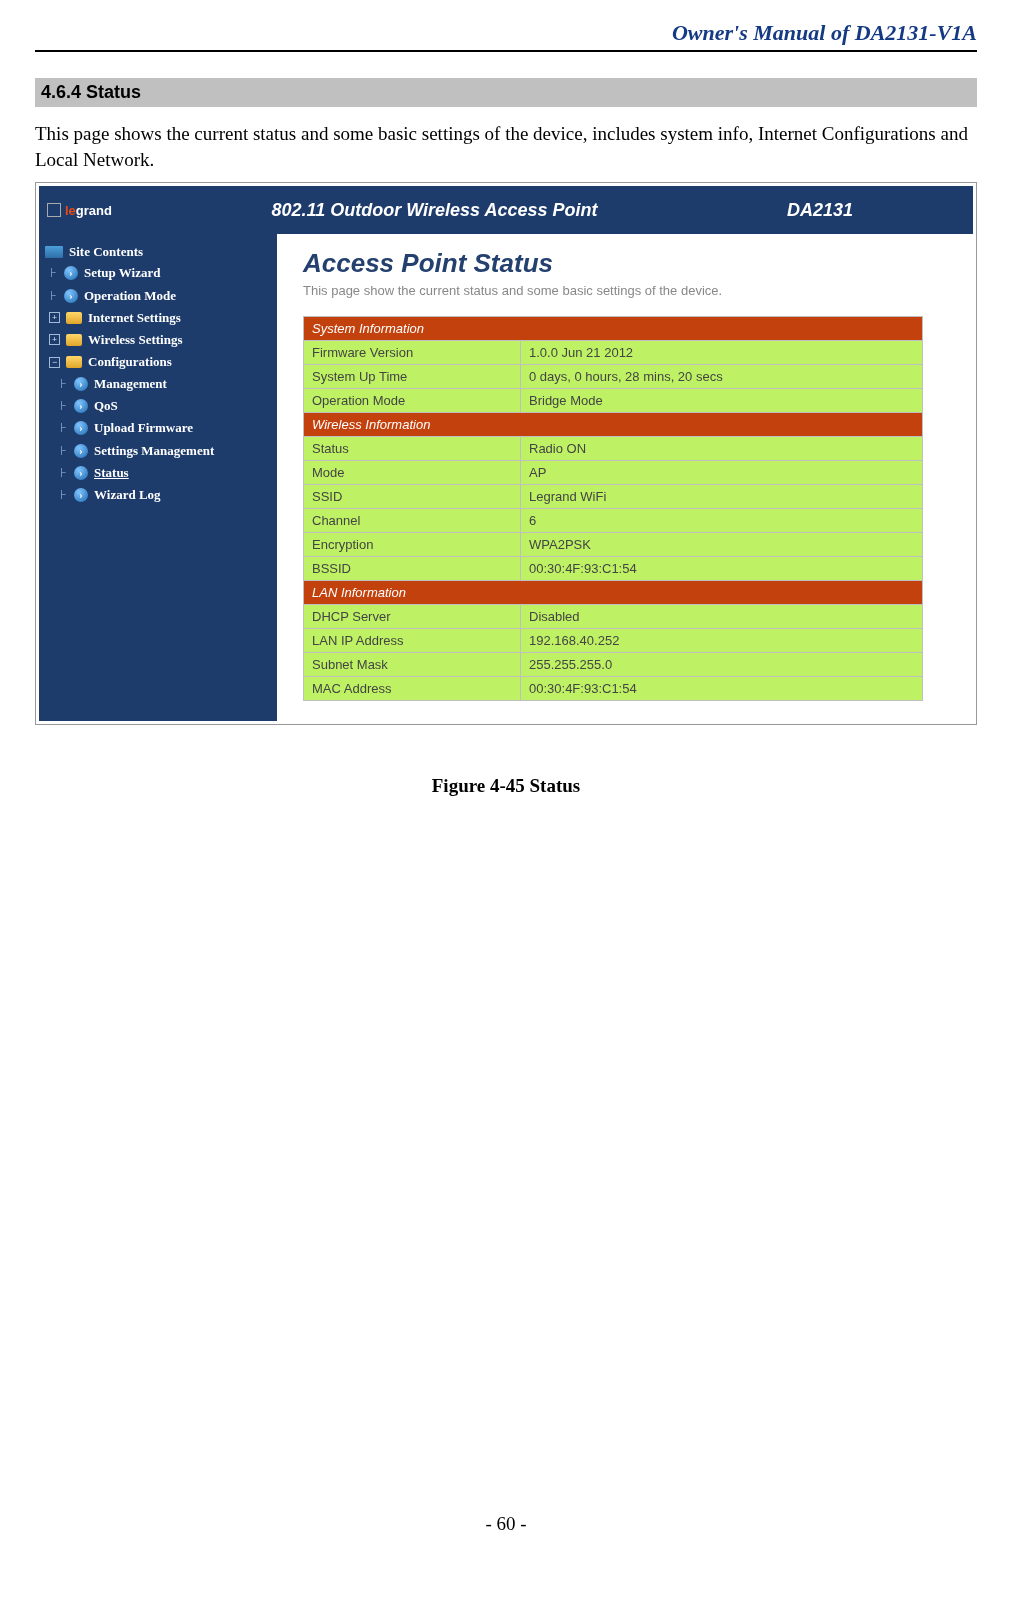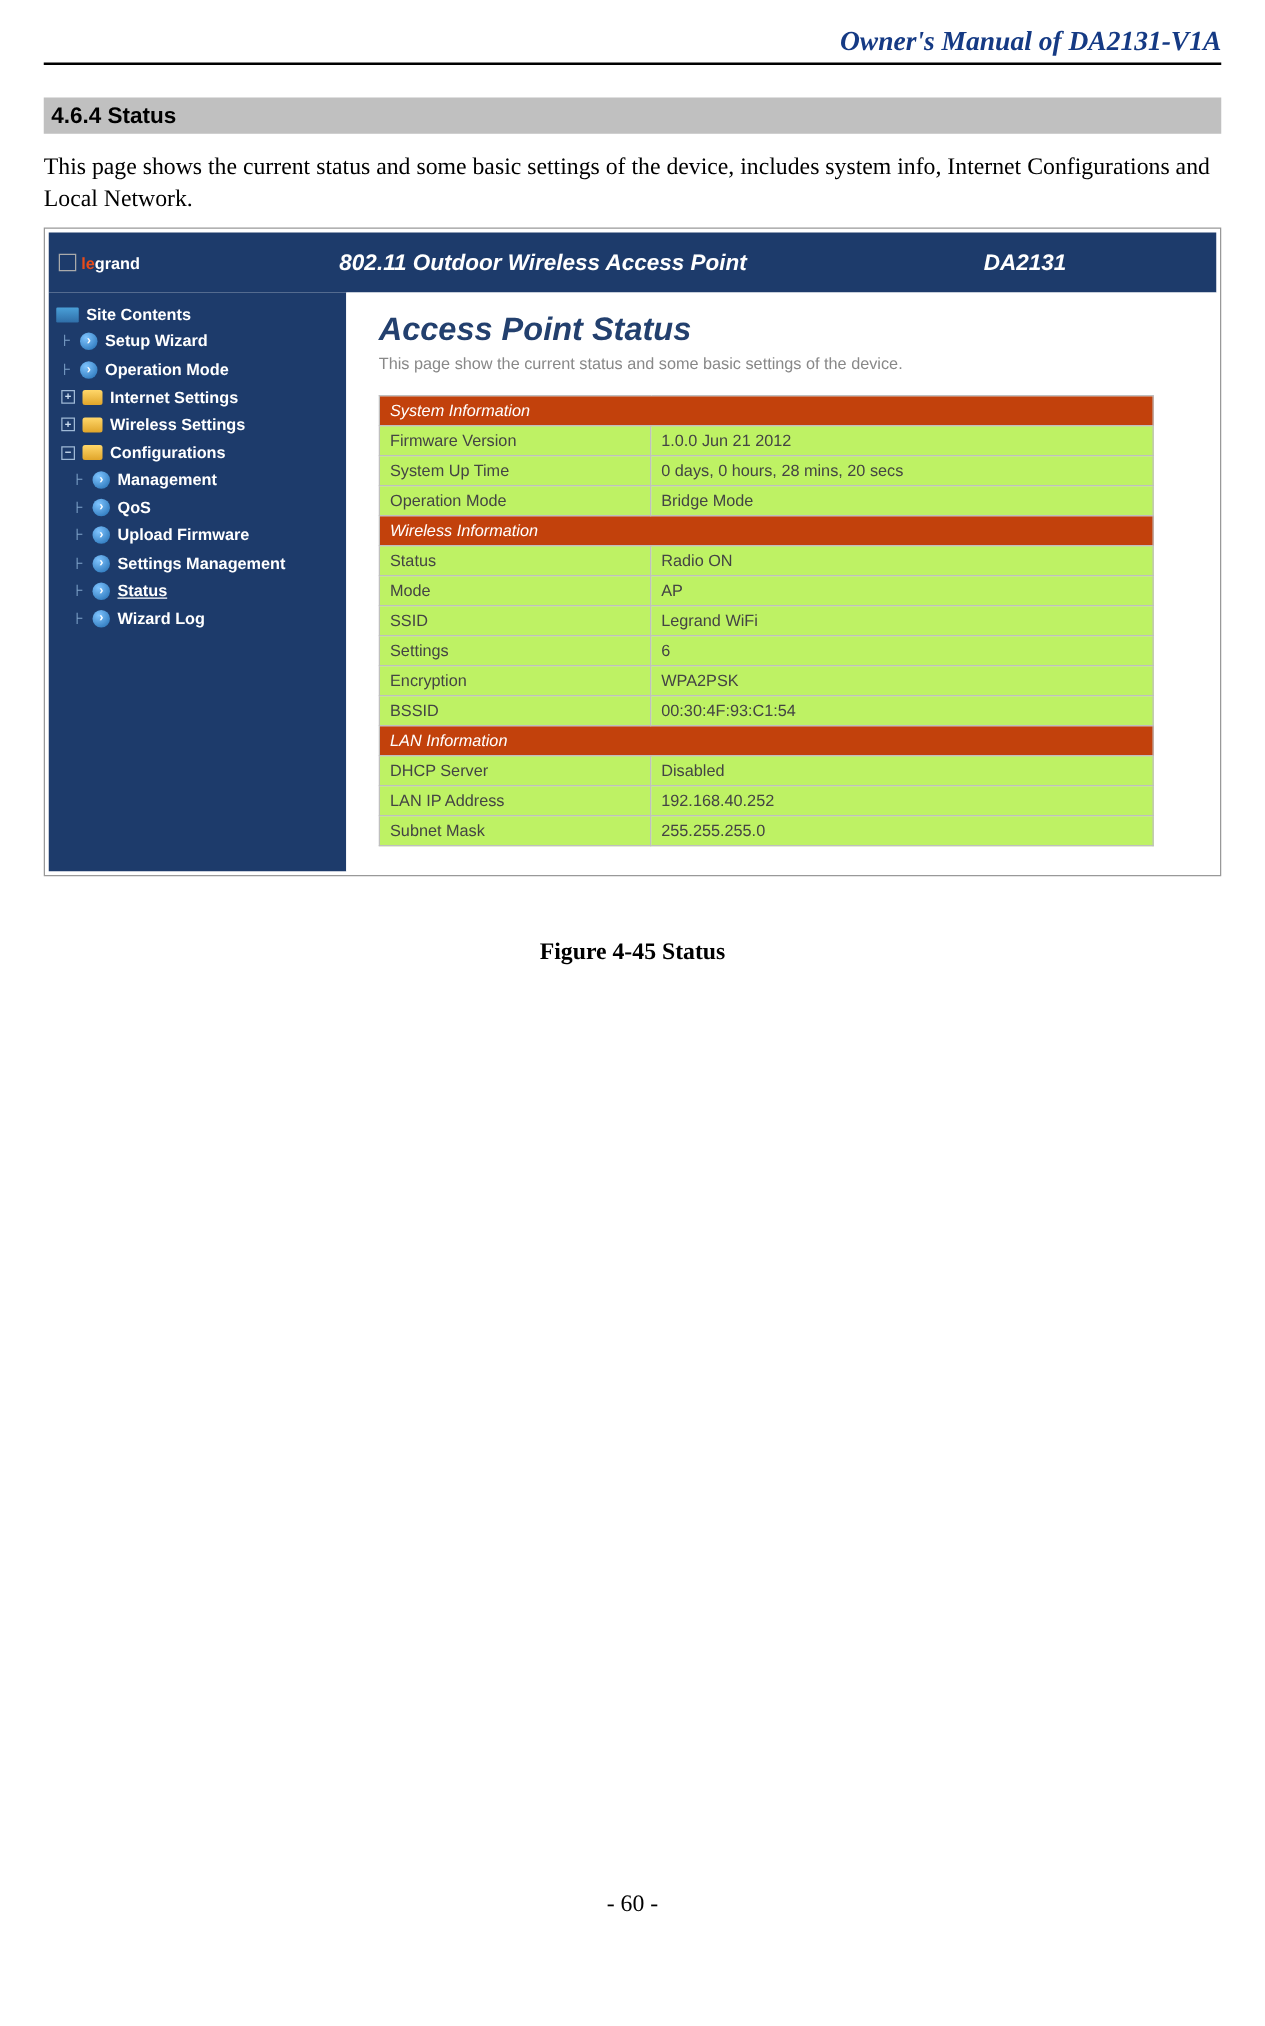--- a/index.html
+++ b/index.html
@@ -87,20 +87,21 @@
     display: flex;
     align-items: stretch;
   }
   .ss-sidebar {
     width: 226px;
     background: #1d3b6b;
     padding: 8px 6px 43px 6px;
     font-weight: bold;
     font-size: 13px;
     line-height: 1.55;
+    font-family: Liberation Serif, serif;
   }
   .ss-root {
     display: flex;
     align-items: center;
     gap: 6px;
   }
   .ss-root-icon {
     width: 18px;
     height: 12px;
     background: linear-gradient(#4aa0d8,#2f6ea8);
@@ -324,21 +325,21 @@
                 </tr>
             <tr>
                   <td class="k">Mode</td>
                   <td>AP</td>
                 </tr>
             <tr>
                   <td class="k">SSID</td>
                   <td>Legrand WiFi</td>
                 </tr>
             <tr>
-                  <td class="k">Settings</td>
+                  <td class="k">Channel</td>
                   <td>6</td>
                 </tr>
             <tr>
                   <td class="k">Encryption</td>
                   <td>WPA2PSK</td>
                 </tr>
             <tr>
                   <td class="k">BSSID</td>
                   <td>00:30:4F:93:C1:54</td>
                 </tr>
@@ -349,20 +350,24 @@
                   <td class="k">DHCP Server</td>
                   <td>Disabled</td>
                 </tr>
             <tr>
                   <td class="k">LAN IP Address</td>
                   <td>192.168.40.252</td>
                 </tr>
             <tr>
                   <td class="k">Subnet Mask</td>
                   <td>255.255.255.0</td>
+                </tr>
+            <tr>
+                  <td class="k">MAC Address</td>
+                  <td>00:30:4F:93:C1:54</td>
                 </tr>
           </tbody>
             </table>
         </div>
       </div>
     </div>
   </div>
 
   <div class="figure-caption">Figure 4-45 Status</div>
 

